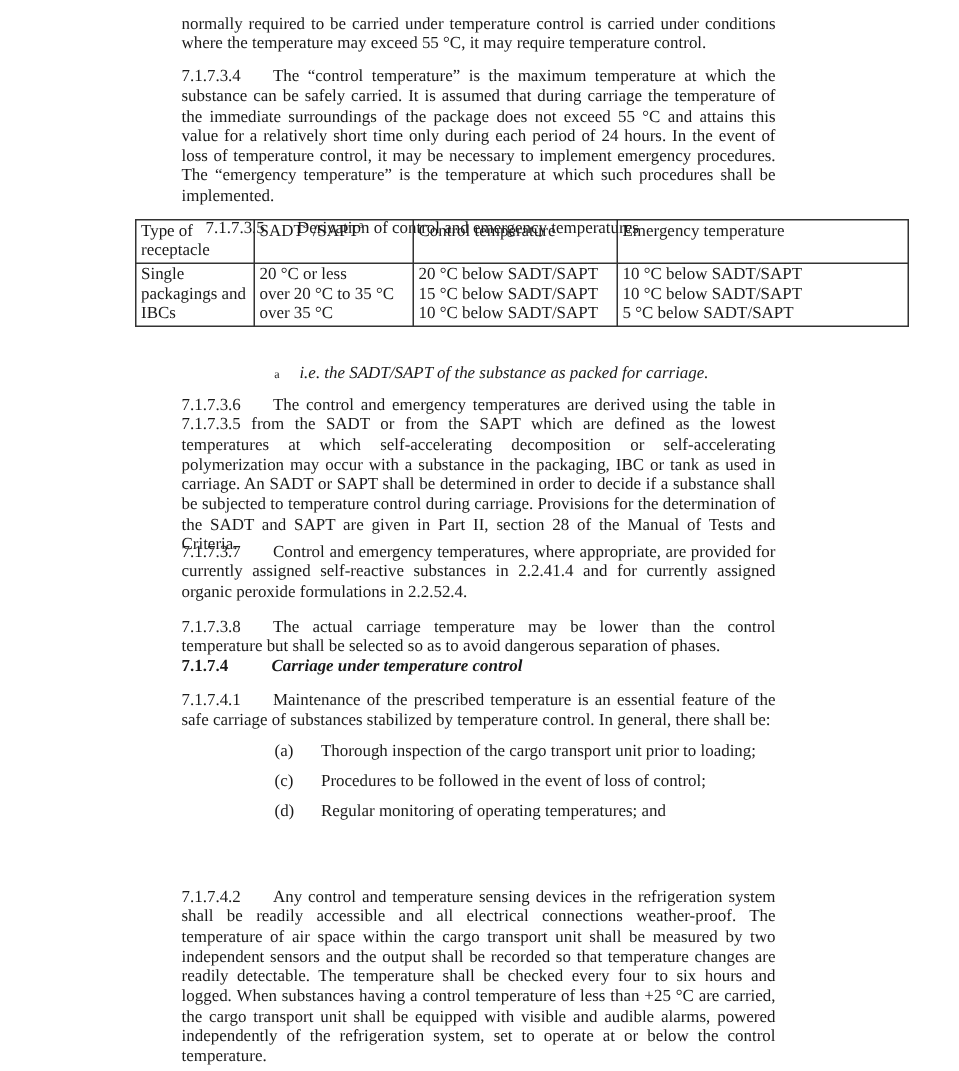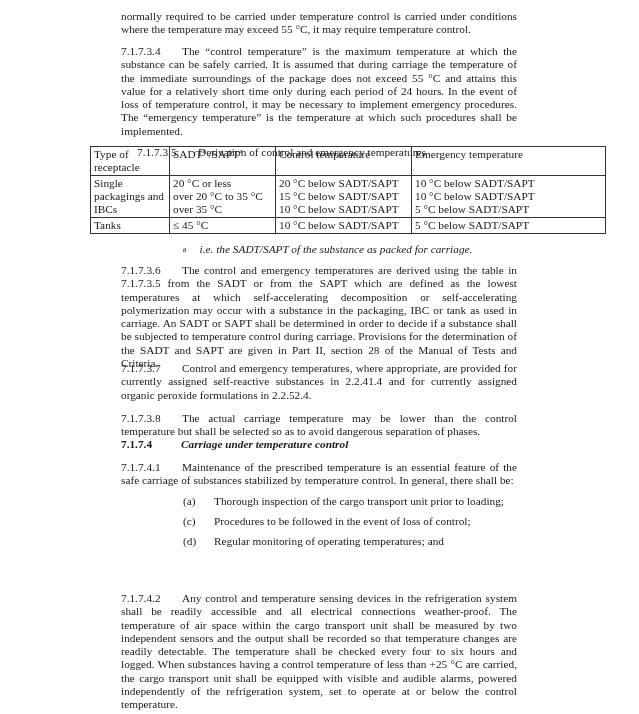--- a/index.html
+++ b/index.html
@@ -64,26 +64,20 @@
           <div>20 °C below SADT/SAPT</div>
           <div>15 °C below SADT/SAPT</div>
           <div>10 °C below SADT/SAPT</div>
         </td>
     <td>
           <div>10 °C below SADT/SAPT</div>
           <div>10 °C below SADT/SAPT</div>
           <div>5 °C below SADT/SAPT</div>
         </td>
   </tr>
-  <tr>
-    <td>Tanks</td>
-    <td>≤ 45 °C</td>
-    <td>10 °C below SADT/SAPT</td>
-    <td>5 °C below SADT/SAPT</td>
-  </tr>
 </tbody>
   </table>
 
 <div class="footnote">
   <span class="mark">a</span><span class="italic">i.e. the SADT/SAPT of the substance as packed for carriage.</span>
 </div>
 
 <div class="blk" style="top:264px;">
   <p class="p"><span class="num">7.1.7.3.6</span><span>The control and emergency temperatures are derived using the table in 7.1.7.3.5 from the SADT or from the SAPT which are defined as the lowest temperatures at which self-accelerating decomposition or self-accelerating polymerization may occur with a substance in the packaging, IBC or tank as used in carriage. An SADT or SAPT shall be determined in order to decide if a substance shall be subjected to temperature control during carriage. Provisions for the determination of the SADT and SAPT are given in Part II, section 28 of the Manual of Tests and Criteria.</span></p>
 </div>

